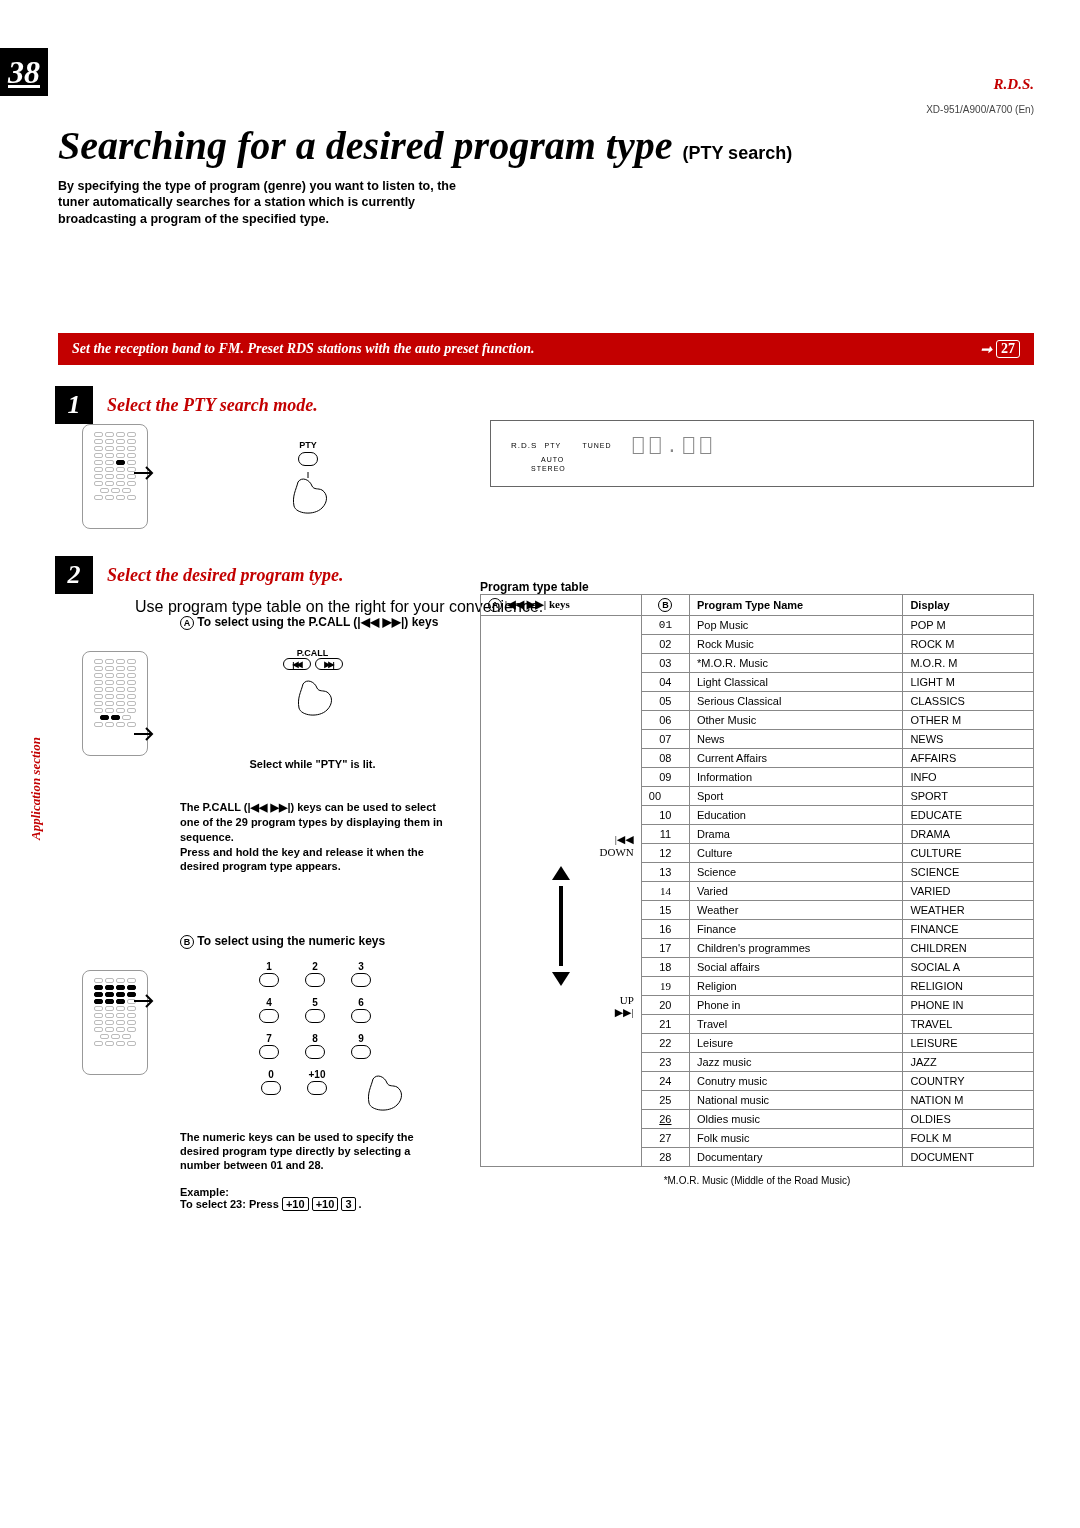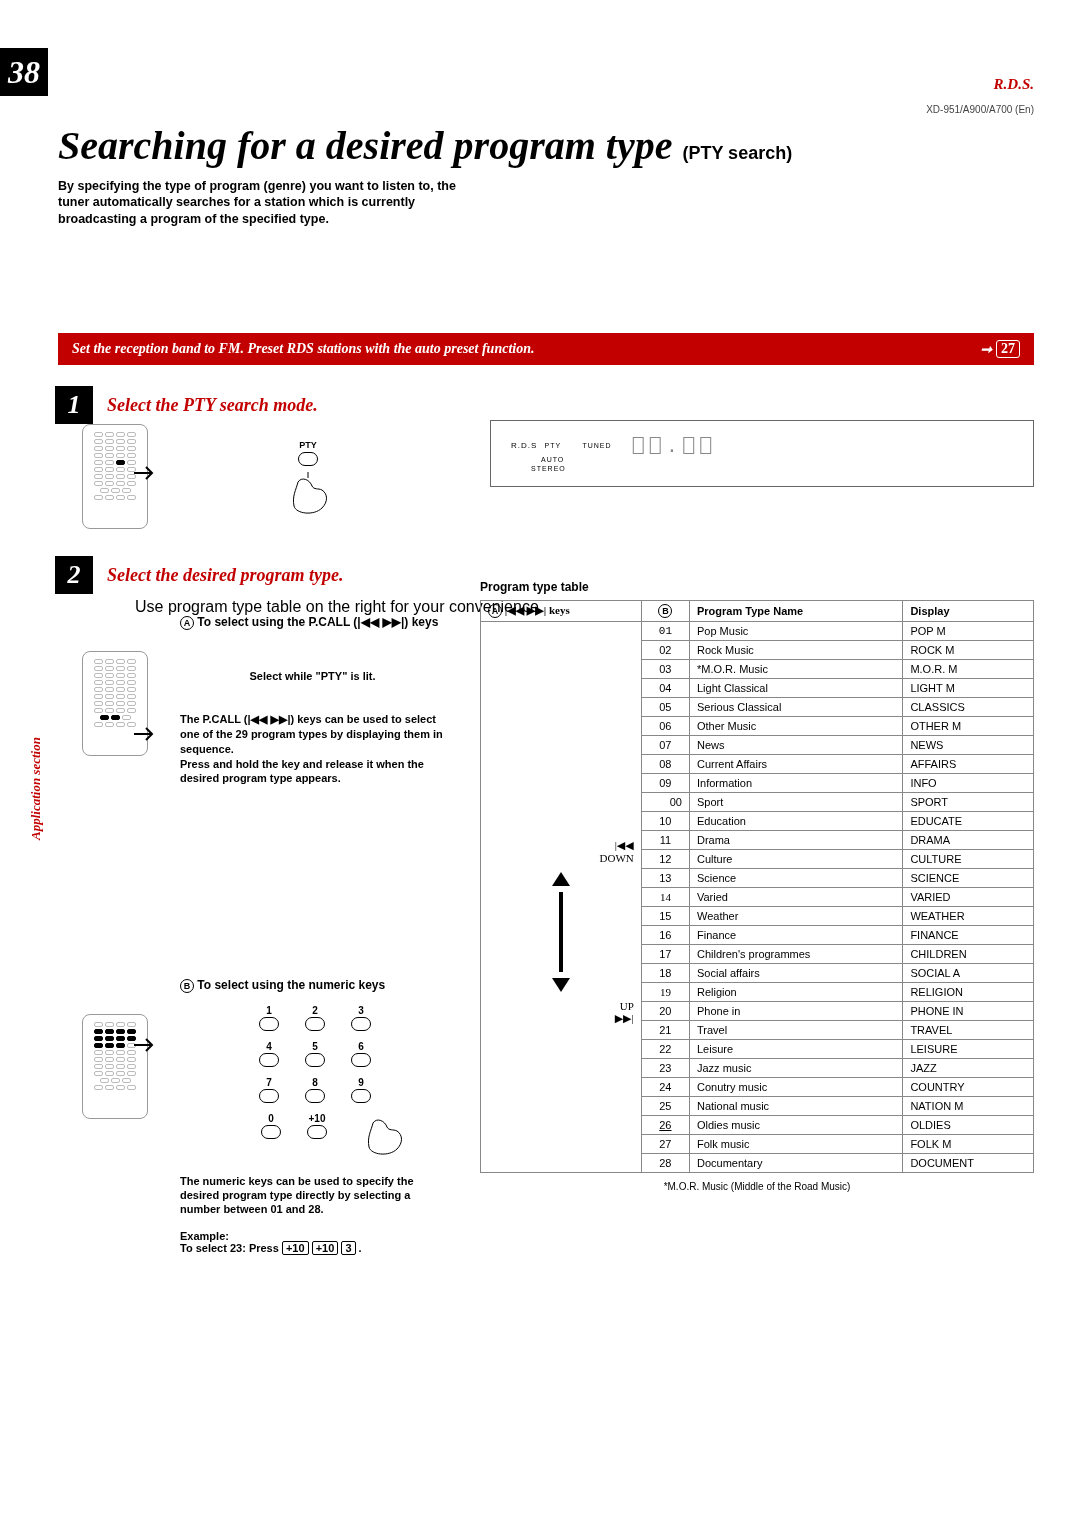--- a/index.html
+++ b/index.html
@@ -1,18 +1,18 @@
 <!DOCTYPE html>
 <html><head>
 <meta charset="utf-8">
 <style>
   * { margin: 0; padding: 0; box-sizing: border-box; }
   body { background: #fff; font-family: Arial, Helvetica, sans-serif; color: #000; width: 1080px; }
   .page { width: 1080px; min-height: 1528px; position: relative; padding: 0; }
-  .pgnum { position: absolute; left: 0; top: 48px; width: 48px; height: 48px; background: #000; color: #fff; font: italic bold 32px/48px Georgia, serif; text-align: center; }
+  .pgnum { position: absolute; left: 0; top: 48px; width: 48px; height: 48px; background: #000; color: #fff; font: italic bold 32px/48px Georgia, serif; text-align: center; text-decoration: underline; }
   .rds { position: absolute; top: 76px; right: 46px; color: #c30000; font: italic bold 15px Georgia, serif; }
   .models { position: absolute; top: 104px; right: 46px; font-size: 10px; color: #444; }
   .h1 { position: absolute; left: 58px; top: 122px; font: italic bold 40px Georgia, serif; }
   .h1sub { font: bold 18px Arial, sans-serif; font-style: normal; }
   .intro { position: absolute; left: 58px; top: 178px; width: 420px; font: bold 12.5px Arial, sans-serif; line-height: 1.3; }
   .redbar { position: absolute; left: 58px; right: 46px; top: 333px; background: #c30000; color: #fff; font: italic bold 14px Georgia, serif; padding: 7px 14px; display: flex; justify-content: space-between; align-items: center; }
   .redbar .pref { color: #fff; font: bold 14px Georgia, serif; font-style: normal; border: 1px solid #fff; padding: 0 4px; border-radius: 3px; }
   .stepnum { width: 38px; height: 38px; background: #000; color: #fff; font: italic bold 26px/38px Georgia, serif; text-align: center; display: inline-block; }
   .stephead { font: italic bold 18px Georgia, serif; color: #c30000; }
   .step1 { position: absolute; left: 55px; top: 386px; display: flex; align-items: center; gap: 14px; }
@@ -24,34 +24,34 @@
   .remote .b { width: 9px; height: 5px; border: 0.5px solid #bbb; border-radius: 2px; }
   .remote .b.hl { background: #000; border-color: #000; }
   .box { position: absolute; }
   .subA { position: absolute; left: 180px; top: 615px; width: 265px; font: bold 12px Arial, sans-serif; }
   .subA .remotepos { position: absolute; left: -98px; top: 36px; }
   .pcall { margin-top: 18px; text-align: center; font-size: 9px; position: relative;}
   .pcallbtns { display: flex; justify-content: center; gap: 4px; }
   .ovalbtn { width: 28px; height: 12px; border: 1px solid #000; border-radius: 6px; display: flex; align-items: center; justify-content: center; font-size: 8px;}
   .subAsel { margin-top: 40px; font: bold 11px Arial, sans-serif; text-align: center; margin-bottom: 30px;}
   .subApar { font: bold 11px Arial, sans-serif; line-height: 1.35; }
-  .subB { position: absolute; left: 180px; top: 934px; width: 270px; font: bold 12px Arial, sans-serif; margin-top: 44px; }
+  .subB { position: absolute; left: 180px; top: 934px; width: 270px; font: bold 12px Arial, sans-serif; }
   .subB .remotepos { position: absolute; left: -98px; top: 36px; }
   .keypad { margin-top: 12px; }
   .keypad .krow { display: flex; justify-content: center; gap: 26px; margin-bottom: 10px;}
   .keypad .k { text-align: center; font-size: 10px; font-weight: bold;}
   .keypad .circ { width: 20px; height: 14px; border: 1.5px solid #000; border-radius: 10px; margin-top: 1px;}
   .numpar { font: bold 11px Arial; margin-top: 18px; line-height: 1.25;}
   .example { font: bold 11px Arial; margin-top: 14px;}
   .inkey { border: 1px solid #000; padding: 0 3px; border-radius: 2px; font-weight: bold;}
   .display { position: absolute; left: 490px; top: 420px; right: 46px; border: 1px solid #666; padding: 14px 20px; font-size: 8px; letter-spacing: 1px;}
   .display .seg { font-family: monospace; letter-spacing: 6px; font-size: 18px; color: #888; display: inline-block; margin-left: 18px; vertical-align: middle;}
   .dispnote { position: absolute; left: 480px; top: 500px; right: 46px; font: bold 11.5px Arial; line-height: 1.3; }
   .tablewrap { position: absolute; left: 480px; top: 580px; right: 46px; }
-  .tblcap { font: bold 12px Arial; margin-bottom: 6px;}
+  .tblcap { font: bold 12px Arial; margin-bottom: 0;}
   table.pty { border-collapse: collapse; width: 100%; font-size: 11px;}
   table.pty th, table.pty td { border: 1px solid #888; padding: 3px 7px; text-align: left;}
   table.pty th { font-weight: bold; }
   .keycol { text-align: center !important; font-size: 10px; vertical-align: middle; position: relative;}
   .arrv { margin: 8px auto; display: flex; flex-direction: column; align-items: center; gap: 6px;}
   .arrtop { width: 0; height: 0; border-left: 9px solid transparent; border-right: 9px solid transparent; border-bottom: 14px solid #000; }
   .arrbot { width: 0; height: 0; border-left: 9px solid transparent; border-right: 9px solid transparent; border-top: 14px solid #000; }
   .arrstem { width: 4px; height: 80px; background: #000;}
   .foot { font-size: 10px; text-align: center; margin-top: 8px;}
   .circled { display: inline-flex; align-items: center; justify-content: center; width: 14px; height: 14px; border: 1px solid #000; border-radius: 50%; font-size: 9px; }
@@ -246,20 +246,36 @@
             <div class="b"></div>
             <div class="b"></div>
             <div class="b"></div>
             <div class="b"></div>
           </div>
       </div>
       <svg style="position:absolute; left:52px; top:76px;" width="26" height="14">
           <path d="M0 7 L18 7 M12 1 L18 7 L12 13" stroke="#000" fill="none" stroke-width="2"></path>
         </svg>
     </div>
+    <div class="pcall">
+      <div style="font-weight:bold;">P.CALL</div>
+      <div class="pcallbtns">
+        <div class="ovalbtn">
+            <span class="arrows">|◀◀</span>
+          </div>
+        <div class="ovalbtn">
+            <span class="arrows">▶▶|</span>
+          </div>
+      </div>
+      <div class="hand" style="margin:4px auto 0;">
+        <svg viewBox="0 0 60 44">
+            <path d="M20 10 C18 18 14 24 16 34 C18 42 36 44 44 36 C50 30 50 22 44 18 C40 16 36 18 34 14 C32 8 24 4 20 10 Z" stroke="#000" fill="none" stroke-width="1"></path>
+          </svg>
+      </div>
+    </div>
     <div class="subAsel">Select while "PTY" is lit.</div>
     <div class="subApar">The P.CALL (|◀◀ ▶▶|) keys can be used to select one of the 29 program types by displaying them in sequence.</div>
     <div class="subApar">Press and hold the key and release it when the desired program type appears.</div>
   </div>
 
   <div class="subB">
     <span class="circled">B</span>
     <span>To select using the numeric keys</span>
     <div class="remotepos">
       <div class="remote">
@@ -466,21 +482,21 @@
             <td style="text-align: center;">08</td>
             <td>Current Affairs</td>
             <td>AFFAIRS</td>
           </tr>
           <tr>
             <td style="text-align: center;">09</td>
             <td>Information</td>
             <td>INFO</td>
           </tr>
           <tr>
-            <td style="text-align: right; border-radius: 6px;">00</td>
+            <td style="text-align: left; border-radius: 6px;">00</td>
             <td>Sport</td>
             <td>SPORT</td>
           </tr>
           <tr>
             <td style="text-align: center;">10</td>
             <td>Education</td>
             <td>EDUCATE</td>
           </tr>
           <tr>
             <td style="text-align: center;">11</td>

